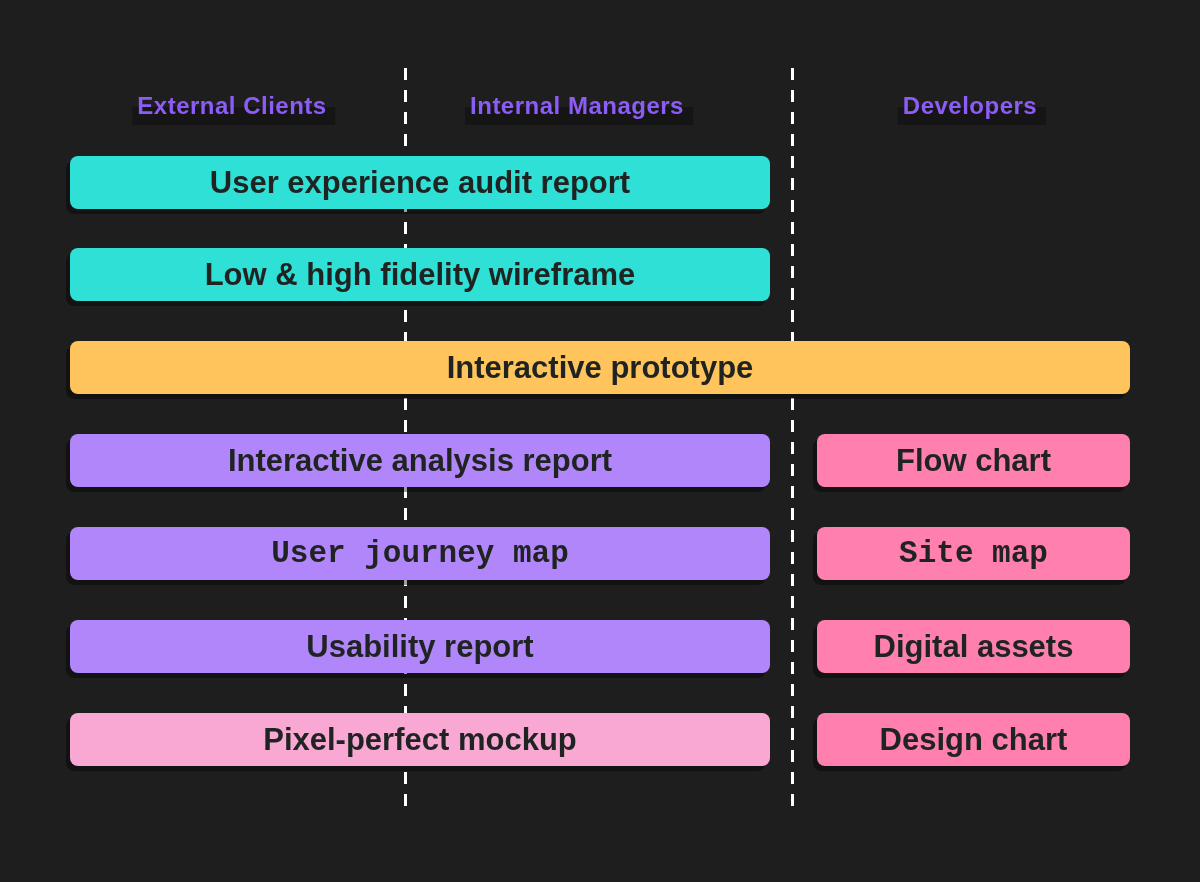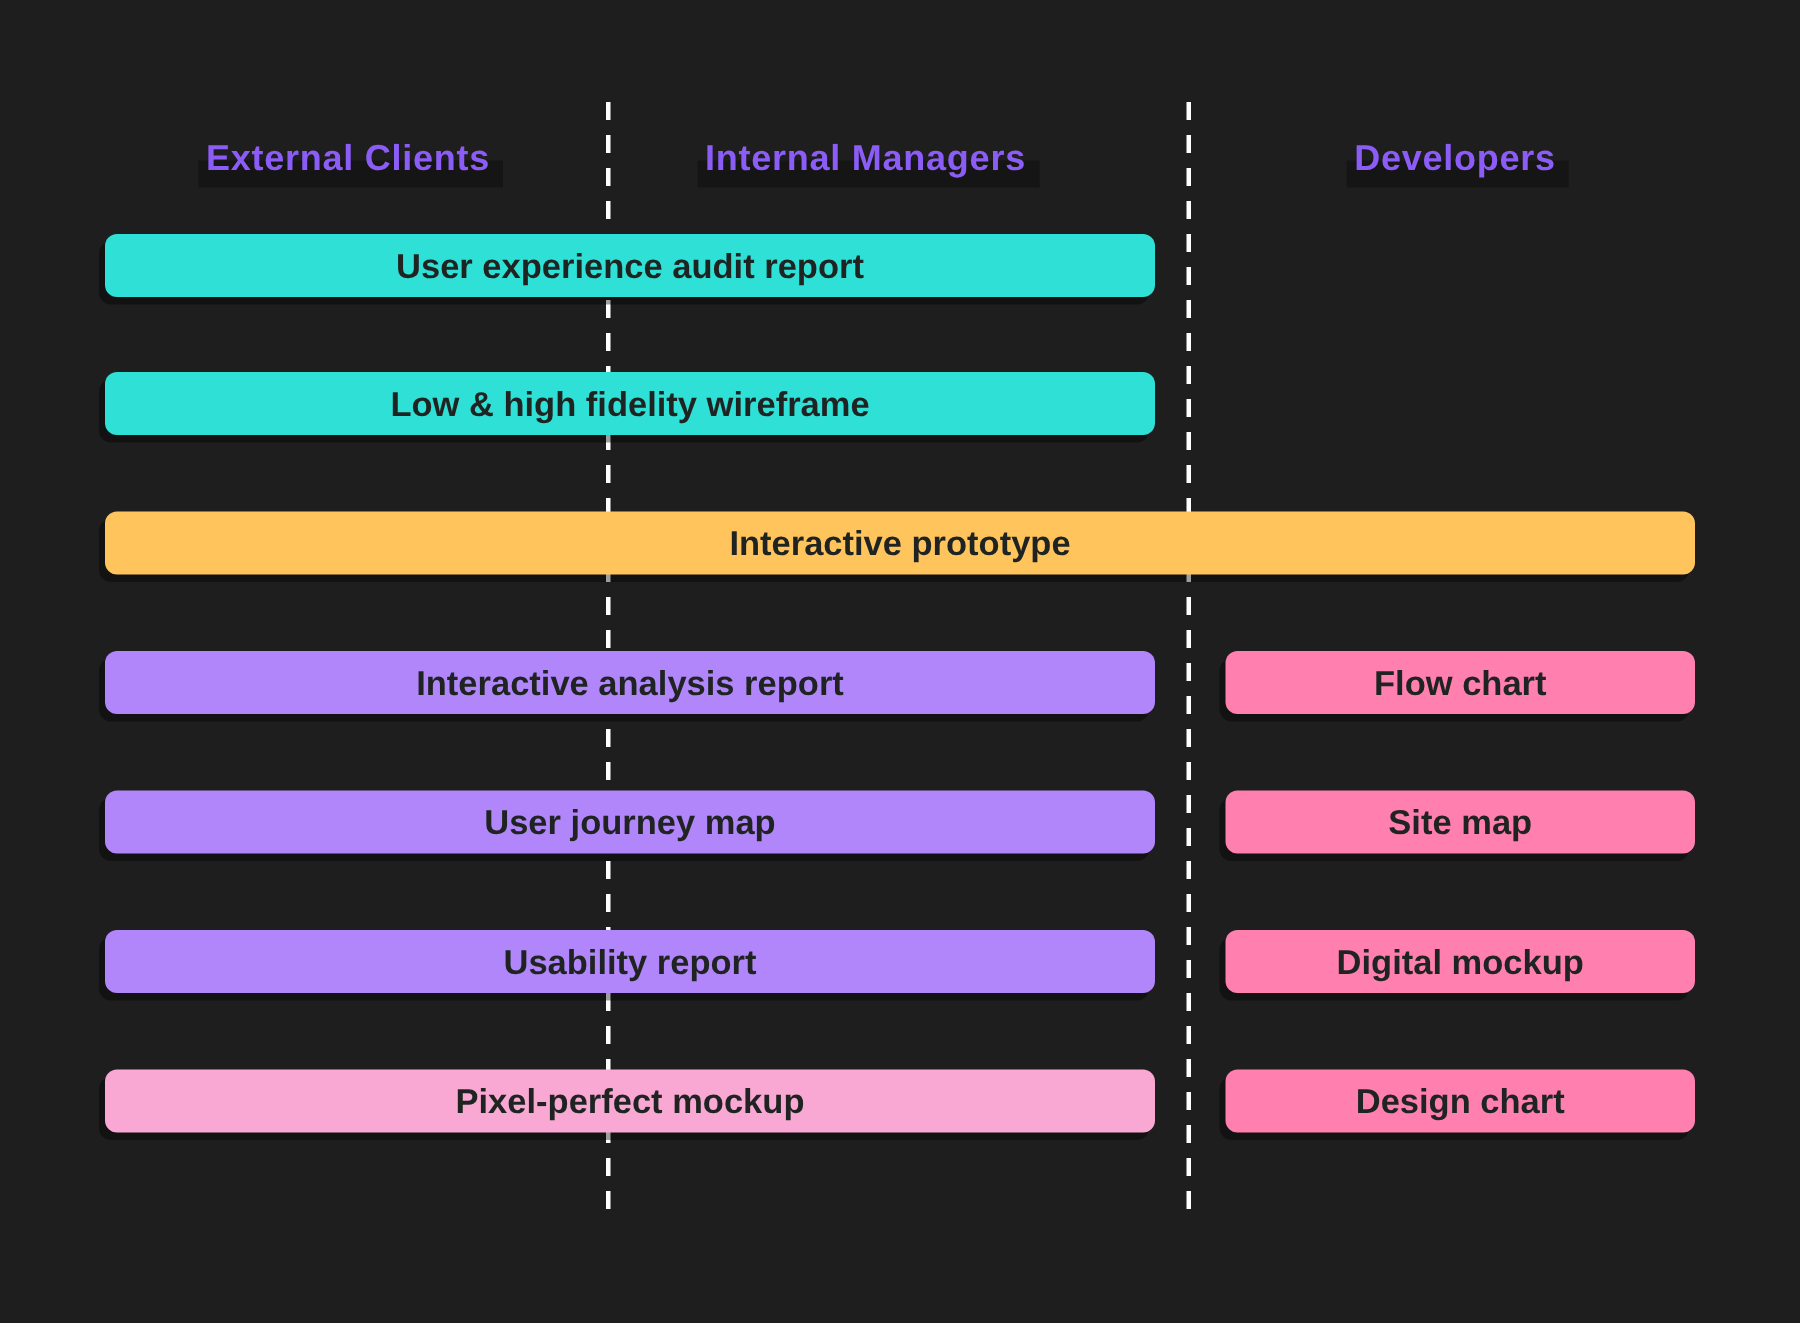--- a/index.html
+++ b/index.html
@@ -59,40 +59,40 @@
     background: #161515;
     z-index: -1;
   }
   .col-header.h1 { left: 232px; }
   .col-header.h2 { left: 577px; }
   .col-header.h3 { left: 970px; }
 
   
   .bar {
     position: absolute;
-    height: 42px;
+    height: 53px;
     border-radius: 8px;
     box-shadow: -4px 5px 0 rgba(0, 0, 0, 0.38);
     display: flex;
     align-items: center;
     justify-content: center;
-    font-size: 23px;
+    font-size: 31px;
     font-weight: 600;
     color: #1f2422;
     z-index: 1;
     white-space: nowrap;
   }
   .span-left  { left: 70px;  width: 700px;  }
   .span-full  { left: 70px;  width: 1060px; }
   .span-right { left: 817px; width: 313px;  }
   .row1 { top: 156px; }
   .row2 { top: 248px; }
   .row3 { top: 341px; }
   .row4 { top: 434px; }
-  .row5 { top: 527px; }
+  .row5 { top: 527px; font-family: Liberation Mono, monospace; }
   .row6 { top: 620px; }
   .row7 { top: 713px; }
 </style>
 </head>
 <body>
 
 <div class="canvas">
 
   <div class="divider d1"></div>
   <div class="divider d2"></div>
@@ -108,17 +108,17 @@
   </div>
 
   <div class="bar span-left row1" style="background: rgb(46, 224, 214);">User experience audit report</div>
   <div class="bar span-left row2" style="background: rgb(46, 224, 214);">Low &amp; high fidelity wireframe</div>
   <div class="bar span-full row3" style="background: rgb(255, 197, 92);">Interactive prototype</div>
   <div class="bar span-left row4" style="background: rgb(178, 134, 251);">Interactive analysis report</div>
   <div class="bar span-right row4" style="background: rgb(255, 127, 174);">Flow chart</div>
   <div class="bar span-left row5" style="background: rgb(178, 134, 251);">User journey map</div>
   <div class="bar span-right row5" style="background: rgb(255, 127, 174);">Site map</div>
   <div class="bar span-left row6" style="background: rgb(178, 134, 251);">Usability report</div>
-  <div class="bar span-right row6" style="background: rgb(255, 127, 174);">Digital mockup</div>
+  <div class="bar span-right row6" style="background: rgb(255, 127, 174);">Digital assets</div>
   <div class="bar span-left row7" style="background: #f9a8d4;">Pixel-perfect mockup</div>
   <div class="bar span-right row7" style="background: rgb(255, 127, 174);">Design chart</div>
 
 </div>
 
 </body></html>

